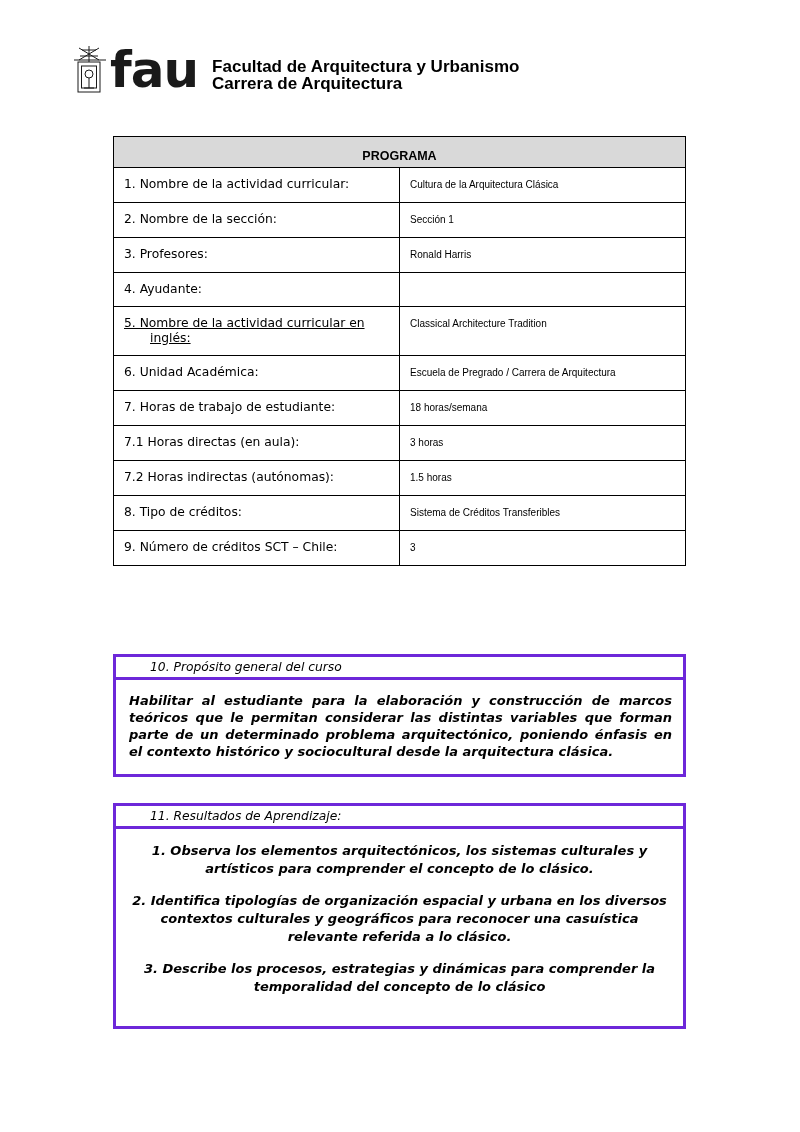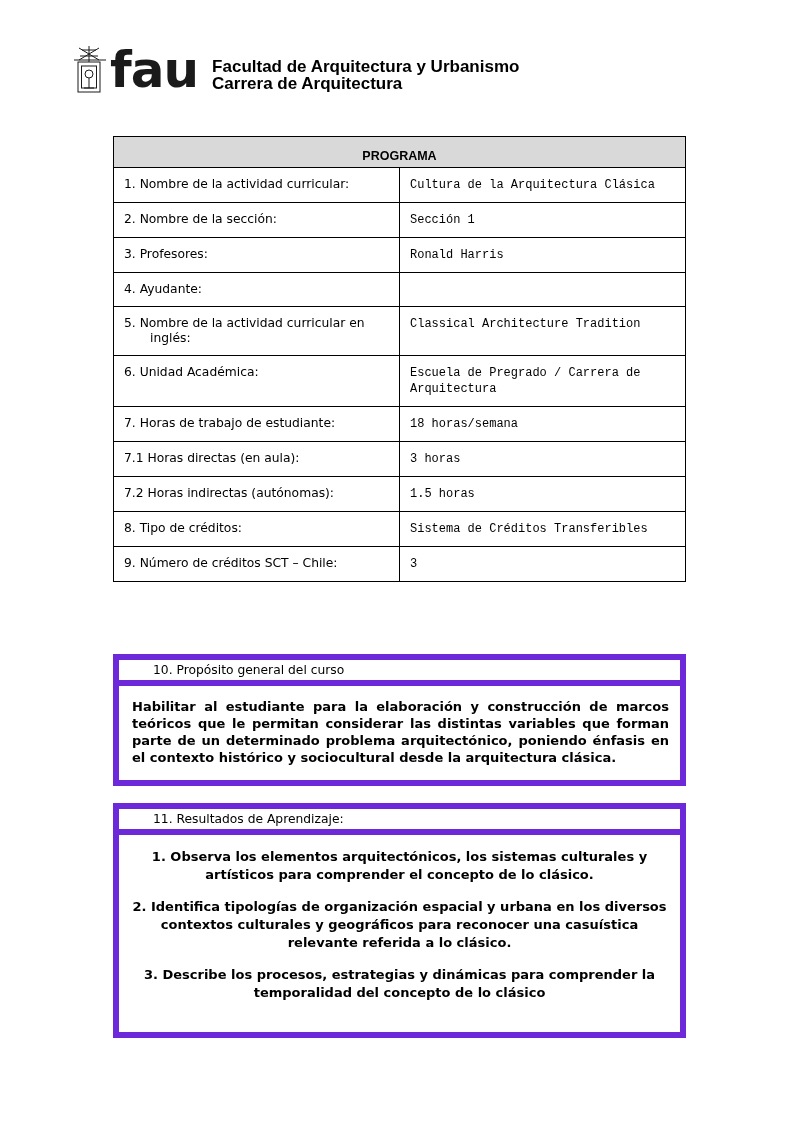--- a/index.html
+++ b/index.html
@@ -89,41 +89,43 @@
   }
   #program-table td.label {
     width: 277px;
     padding: 9px 6px 9px 10px;
     font-size: 12.3px;
     font-family: "DejaVu Sans", sans-serif;
     line-height: 15px;
   }
   #program-table td.value {
     padding: 9px 6px 9px 10px;
-    font-size: 12px;
-    font-family: Liberation Mono, monospace;
+    font-size: 10px;
+    font-family: Liberation Sans, sans-serif;
     line-height: 16px;
   }
   .lbl-inner {
     display: block;
     padding-left: 14px;
     text-indent: -14px;
   }
   .lbl-inner.wrap2 {
     padding-left: 26px;
     text-indent: -26px;
+    text-decoration: underline;
   }
 
   
   .section-table {
     border-collapse: collapse;
     table-layout: fixed;
   }
   .section-table td {
-    border: 6px solid #6d28d9;
+    border: 3px solid #6d28d9;
+    font-style: italic;
   }
   .section-head {
     background: #ffffff;
     font-size: 12.3px;
     font-family: "DejaVu Sans", sans-serif;
     padding: 2px 0 3px 34px;
     height: 15px;
   }
   .section-body {
     padding: 12px 11px 14px 13px;

